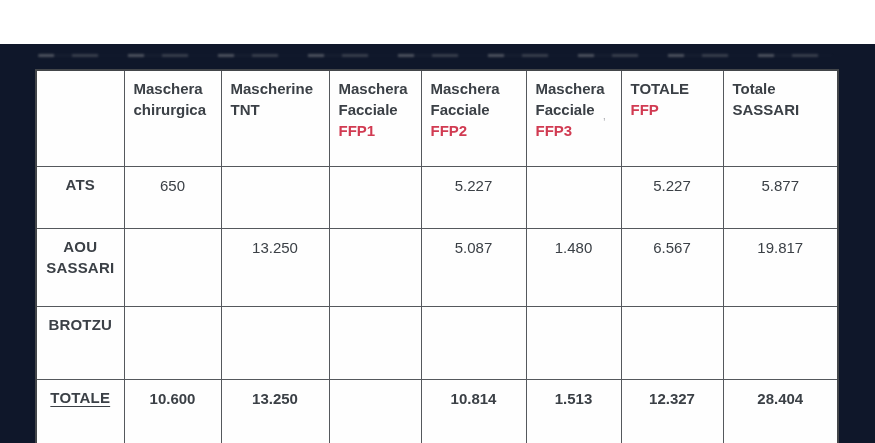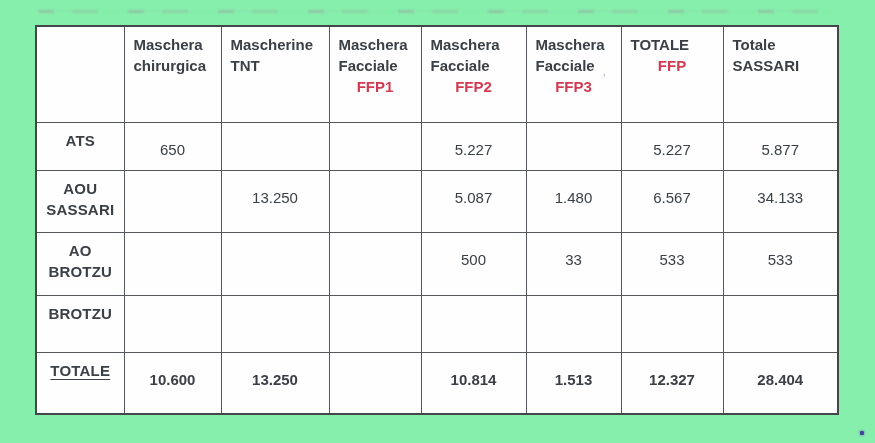--- a/index.html
+++ b/index.html
@@ -3,21 +3,21 @@
 <meta charset="utf-8">
 <style>
   * { margin: 0; padding: 0; box-sizing: border-box; }
   html, body { width: 875px; height: 443px; }
   body {
     background: #ffffff;
     font-family: "Liberation Sans", sans-serif;
     position: relative;
     overflow: hidden;
   }
-  .page { position: absolute; inset: 0; background: #86efac; }
+  .page { position: absolute; inset: 0; background: #0f172a; margin-top: 44px; }
 
   
   .scan-smudge {
     position: absolute;
     left: 38px; top: 10px;
     width: 795px; height: 3px;
     background: repeating-linear-gradient(90deg,
       rgba(150,152,156,0.45) 0 16px, rgba(150,152,156,0.05) 16px 34px,
       rgba(150,152,156,0.30) 34px 60px, rgba(150,152,156,0.02) 60px 90px);
     filter: blur(1px);
@@ -36,30 +36,30 @@
   .inv th, .inv td {
     border: 1px solid #55585d;
     vertical-align: top;
     font-size: 15px;
     line-height: 21px;
     padding: 7px 9px 4px 9px;
     overflow: hidden;
   }
   .inv { border: 2px solid #43464a; }
   .inv thead th { font-weight: bold; text-align: left; }
-  .hdr-red { display: block; color: #d13b52; text-align: center; }
+  .hdr-red { display: block; color: #d13b52; }
   .row-label {
     font-weight: bold;
     text-align: center;
     letter-spacing: 0.2px;
   }
   .inv td.num {
     text-align: center;
     font-weight: normal;
-    padding-top: 16px;
+    padding-top: 8px;
   }
   tr.total-row td.num { font-weight: bold; }
   tr.total-row .row-label span { text-decoration: underline; text-underline-offset: 3px; }
 
   
   .speck {
     position: absolute;
     left: 603px; top: 72px;
     font-size: 12px;
     color: rgba(110,112,118,0.55);
@@ -137,31 +137,21 @@
         <td class="num">5.877</td>
       </tr>
       <tr style="height:46px">
         <th class="row-label"><span>AOU SASSARI</span></th>
         <td class="num"></td>
         <td class="num">13.250</td>
         <td class="num"></td>
         <td class="num">5.087</td>
         <td class="num">1.480</td>
         <td class="num">6.567</td>
-        <td class="num">34.133</td>
-      </tr>
-      <tr style="height:56px">
-        <th class="row-label"><span>AO BROTZU</span></th>
-        <td class="num"></td>
-        <td class="num"></td>
-        <td class="num"></td>
-        <td class="num">500</td>
-        <td class="num">33</td>
-        <td class="num">533</td>
-        <td class="num">533</td>
+        <td class="num">19.817</td>
       </tr>
       <tr style="height:50px">
         <th class="row-label"><span>BROTZU</span></th>
         <td class="num"></td>
         <td class="num"></td>
         <td class="num"></td>
         <td class="num"></td>
         <td class="num"></td>
         <td class="num"></td>
         <td class="num"></td>

